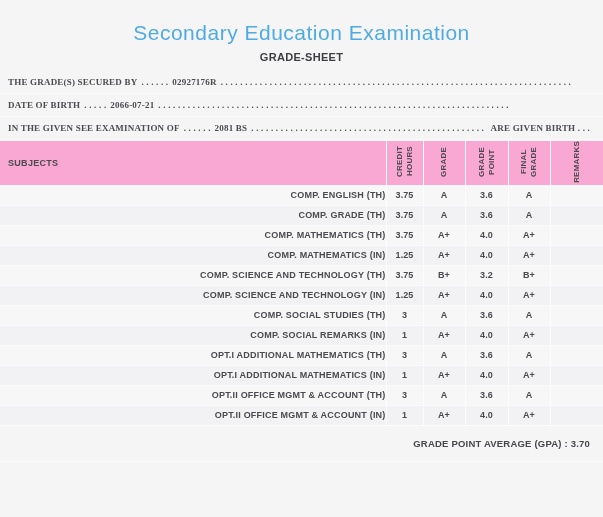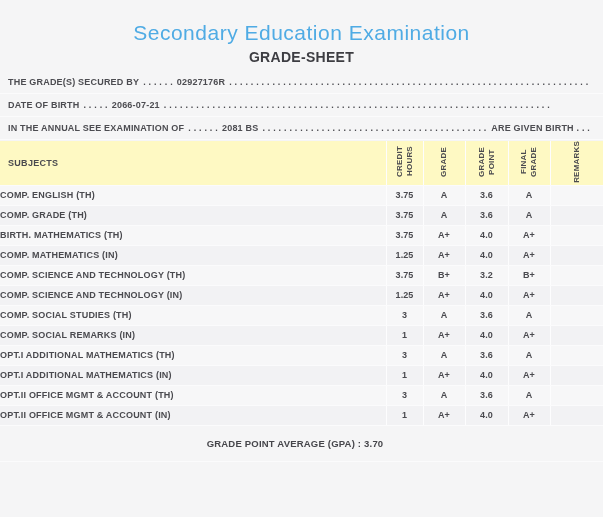--- a/index.html
+++ b/index.html
@@ -19,29 +19,29 @@
   .doc-header { text-align: center; padding-top: 20px; }
   .doc-title {
     font-size: 21px;
     font-weight: 400;
     letter-spacing: 0.5px;
     color: #4fabe4;
     line-height: 26px;
   }
   .doc-subtitle {
     margin-top: 4px;
-    font-size: 14px;
+    font-size: 11px;
     font-weight: 700;
     color: #3d3d42;
     letter-spacing: 0.3px;
     line-height: 14px;
   }
 
   
-  .info-block { margin-top: 7px; }
+  .info-block { margin-top: 7px; font-family: Liberation Serif, serif; }
   .info-line {
     display: flex;
     align-items: center;
     height: 23px;
     padding: 0 13px 0 8px;
     font-size: 9px;
     font-weight: 700;
     letter-spacing: 0.2px;
     white-space: nowrap;
     overflow: hidden;
@@ -76,21 +76,21 @@
     border-left: 1px solid #fdfdfe;
     border-bottom: 1px solid #fbfbfc;
     font-weight: 700;
     color: #4a4a4f;
   }
   table.grades th:first-child, table.grades td:first-child { border-left: none; }
 
   table.grades thead th {
     height: 40px;
     vertical-align: middle;
-    background: #fef9c3;
+    background: #f9a8d4;
     font-size: 8.5px;
     text-align: center;
   }
   table.grades thead th.subjects-th {
     text-align: left;
     padding-left: 8px;
     font-size: 9px;
     letter-spacing: 0.3px;
   }
   .rot {
@@ -103,31 +103,31 @@
     letter-spacing: 0.2px;
   }
 
   table.grades tbody td {
     height: 20px;
     font-size: 9px;
     text-align: center;
     letter-spacing: 0.1px;
   }
   table.grades tbody td.subject-cell {
-    text-align: left;
+    text-align: right;
     letter-spacing: 0.2px;
   }
   table.grades tbody tr:nth-child(even) td { background: #f2f2f4; }
   table.grades tbody tr:nth-child(odd)  td { background: #f7f7f8; }
 
   
   .gpa-row {
     margin-top: 12px;
     padding-right: 13px;
-    text-align: center;
+    text-align: right;
     font-size: 9.5px;
     font-weight: 700;
     color: #46464b;
     letter-spacing: 0.2px;
   }
   .footer-rule {
     margin-top: 12px;
     border-top: 1px solid #fbfbfc;
     height: 0;
   }
@@ -149,21 +149,21 @@
       <span class="seg">02927176R</span>
       <span class="dots-fill">. . . . . . . . . . . . . . . . . . . . . . . . . . . . . . . . . . . . . . . . . . . . . . . . . . . . . . . . . . . . . . . . . . . . . . . .</span>
     </div>
     <div class="info-line">
       <span class="seg">DATE OF BIRTH</span>
       <span class="dots-lead">. . . . .</span>
       <span class="seg">2066-07-21</span>
       <span class="dots-fill">. . . . . . . . . . . . . . . . . . . . . . . . . . . . . . . . . . . . . . . . . . . . . . . . . . . . . . . . . . . . . . . . . . . . . . . .</span>
     </div>
     <div class="info-line">
-      <span class="seg">IN THE ANNUAL SEE EXAMINATION OF</span>
+      <span class="seg">IN THE GIVEN SEE EXAMINATION OF</span>
       <span class="dots-lead">. . . . . .</span>
       <span class="seg">2081 BS</span>
       <span class="dots-fill">. . . . . . . . . . . . . . . . . . . . . . . . . . . . . . . . . . . . . . . . . . . . . . . . . . . . . . . . . . . . . . . . . . . . . . . .</span>
       <span class="suffix">ARE GIVEN BIRTH . . .</span>
     </div>
   </div>
 
   <table class="grades">
     <colgroup>
       <col class="c-subject">
@@ -197,21 +197,21 @@
         </tr>
         <tr>
           <td class="subject-cell">COMP. GRADE (TH)</td>
           <td>3.75</td>
           <td>A</td>
           <td>3.6</td>
           <td>A</td>
           <td></td>
         </tr>
         <tr>
-          <td class="subject-cell">BIRTH. MATHEMATICS (TH)</td>
+          <td class="subject-cell">COMP. MATHEMATICS (TH)</td>
           <td>3.75</td>
           <td>A+</td>
           <td>4.0</td>
           <td>A+</td>
           <td></td>
         </tr>
         <tr>
           <td class="subject-cell">COMP. MATHEMATICS (IN)</td>
           <td>1.25</td>
           <td>A+</td>

